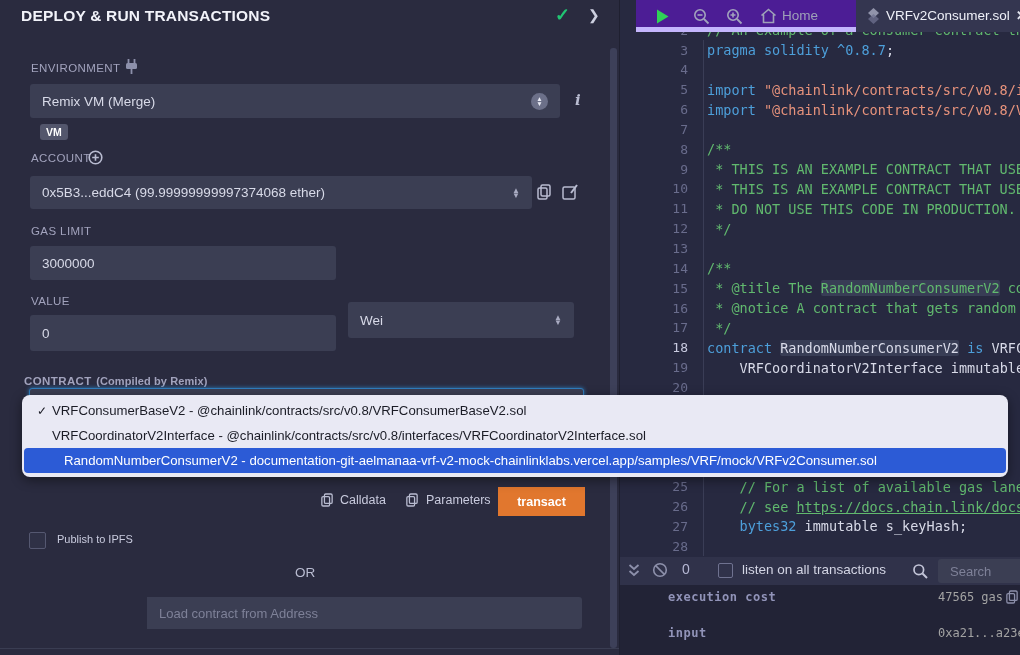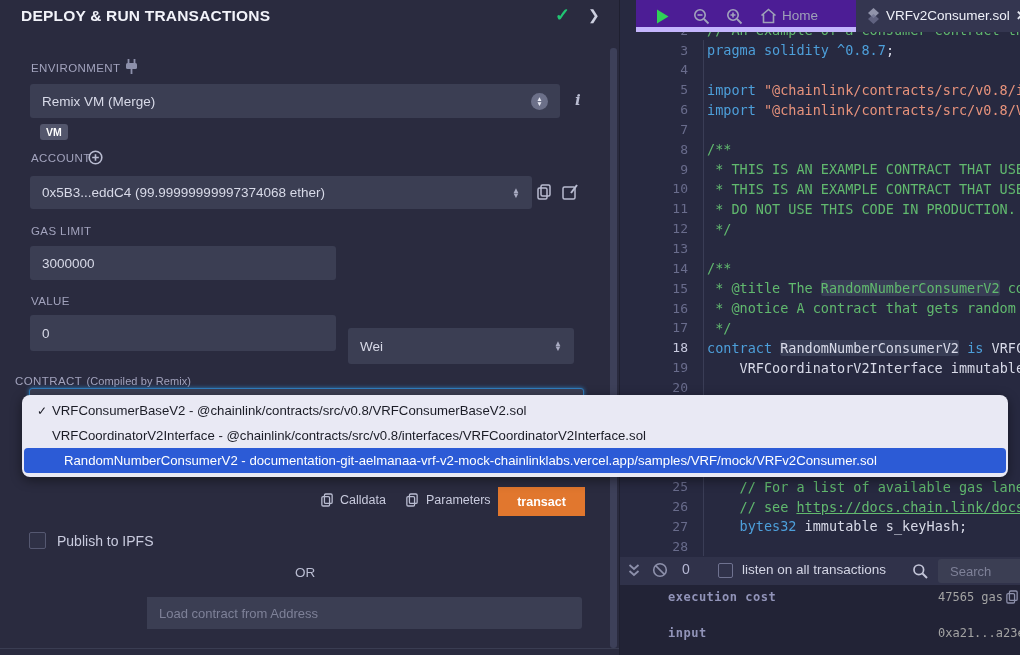--- a/index.html
+++ b/index.html
@@ -138,29 +138,29 @@
           <rect x="1" y="3" width="12" height="12" rx="1.5" fill="none" stroke="#b9bcd1" stroke-width="1.5"></rect>
           <path d="M9 9 L15 1" stroke="#b9bcd1" stroke-width="2"></path>
         </svg>
     </span>
 
     <div class="abs form-label" style="left:31px;top:225px;">GAS LIMIT</div>
     <input class="abs native" style="left: 30px; top: 246px; width: 306px; height: 34px;" value="3000000">
 
     <div class="abs form-label" style="left:31px;top:295px;">VALUE</div>
     <input class="abs native" style="left: 30px; top: 315px; width: 306px; height: 36px;" value="0">
-    <div class="abs sel" style="left:348px;top:328px;width:226px;height:36px;text-align:center;">
+    <div class="abs sel" style="left:348px;top:302px;width:226px;height:36px;text-align:center;">
       <span>Wei</span>
       <span class="carets">
           <span>▲</span>
           <span>▼</span>
         </span>
     </div>
 
-    <div class="abs" style="left:15px;top:371px;">
+    <div class="abs" style="left:24px;top:371px;font-weight:bold;">
       <span class="form-label">CONTRACT</span>
       <span class="form-label" style="font-size:11px;letter-spacing:.1px;">(Compiled by Remix)</span>
     </div>
 
     <span class="abs" style="left:321px;top:493px;">
       <svg width="12" height="14" viewBox="0 0 14 16">
           <rect x="4" y="1" width="9" height="11" rx="1.5" fill="none" stroke="#b9bcd1" stroke-width="1.5"></rect>
           <rect x="1" y="4" width="9" height="11" rx="1.5" fill="none" stroke="#b9bcd1" stroke-width="1.5"></rect>
         </svg>
     </span>
@@ -168,21 +168,21 @@
     <span class="abs" style="left:406px;top:493px;">
       <svg width="12" height="14" viewBox="0 0 14 16">
           <rect x="4" y="1" width="9" height="11" rx="1.5" fill="none" stroke="#b9bcd1" stroke-width="1.5"></rect>
           <rect x="1" y="4" width="9" height="11" rx="1.5" fill="none" stroke="#b9bcd1" stroke-width="1.5"></rect>
         </svg>
     </span>
     <div class="abs act-label" style="left:426px;top:493px;">Parameters</div>
     <button id="transact-btn" class="abs">transact</button>
 
     <div class="abs chk" style="left:29px;top:532px;"></div>
-    <div class="abs" style="left:57px;top:533px;font-size:14px;color:#c9cbde;">Publish to IPFS</div>
+    <div class="abs" style="left:57px;top:533px;font-size:11px;color:#c9cbde;">Publish to IPFS</div>
 
     <div class="abs or-label">OR</div>
 
     <input class="abs native" style="left: 147px; top: 597px; width: 435px; height: 32px; border-radius: 0px 3px 3px 0px; font-size: 13px;" placeholder="Load contract from Address">
 
     <div class="abs panel-divider"></div>
   </div>
   <div id="panel-scrollbar" class="abs"></div>
 
   <div id="divider" class="abs"></div>

